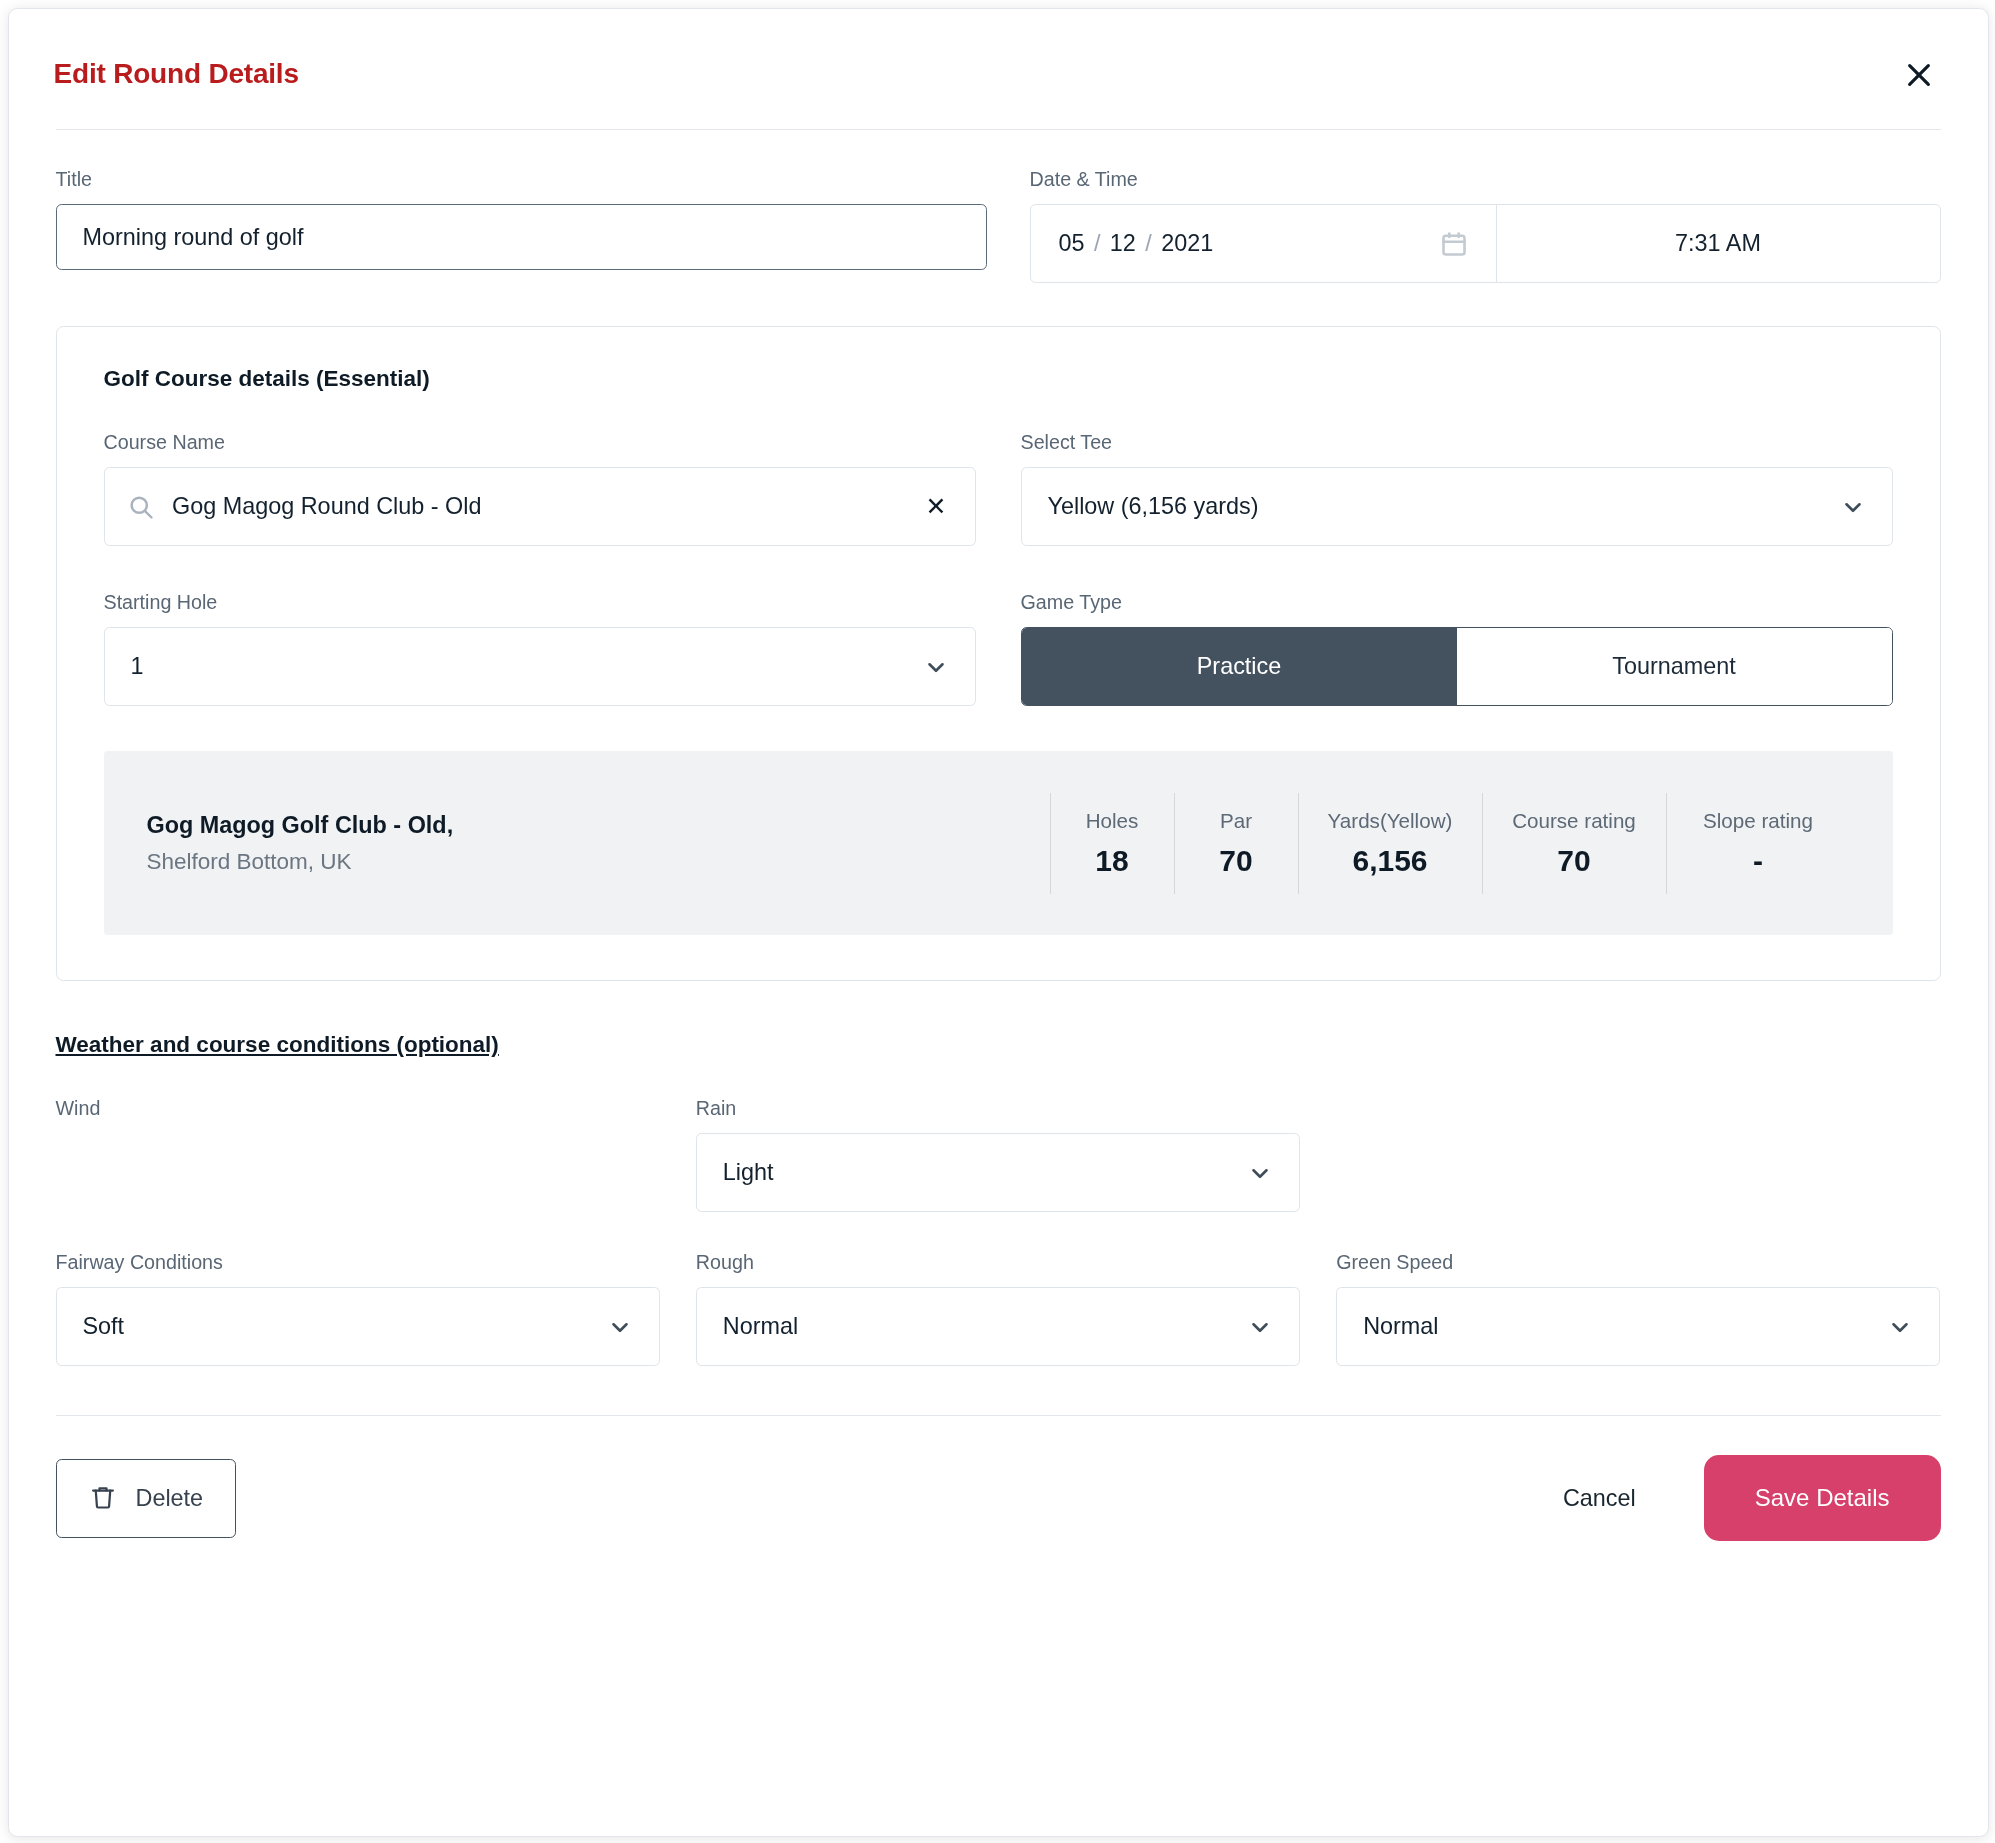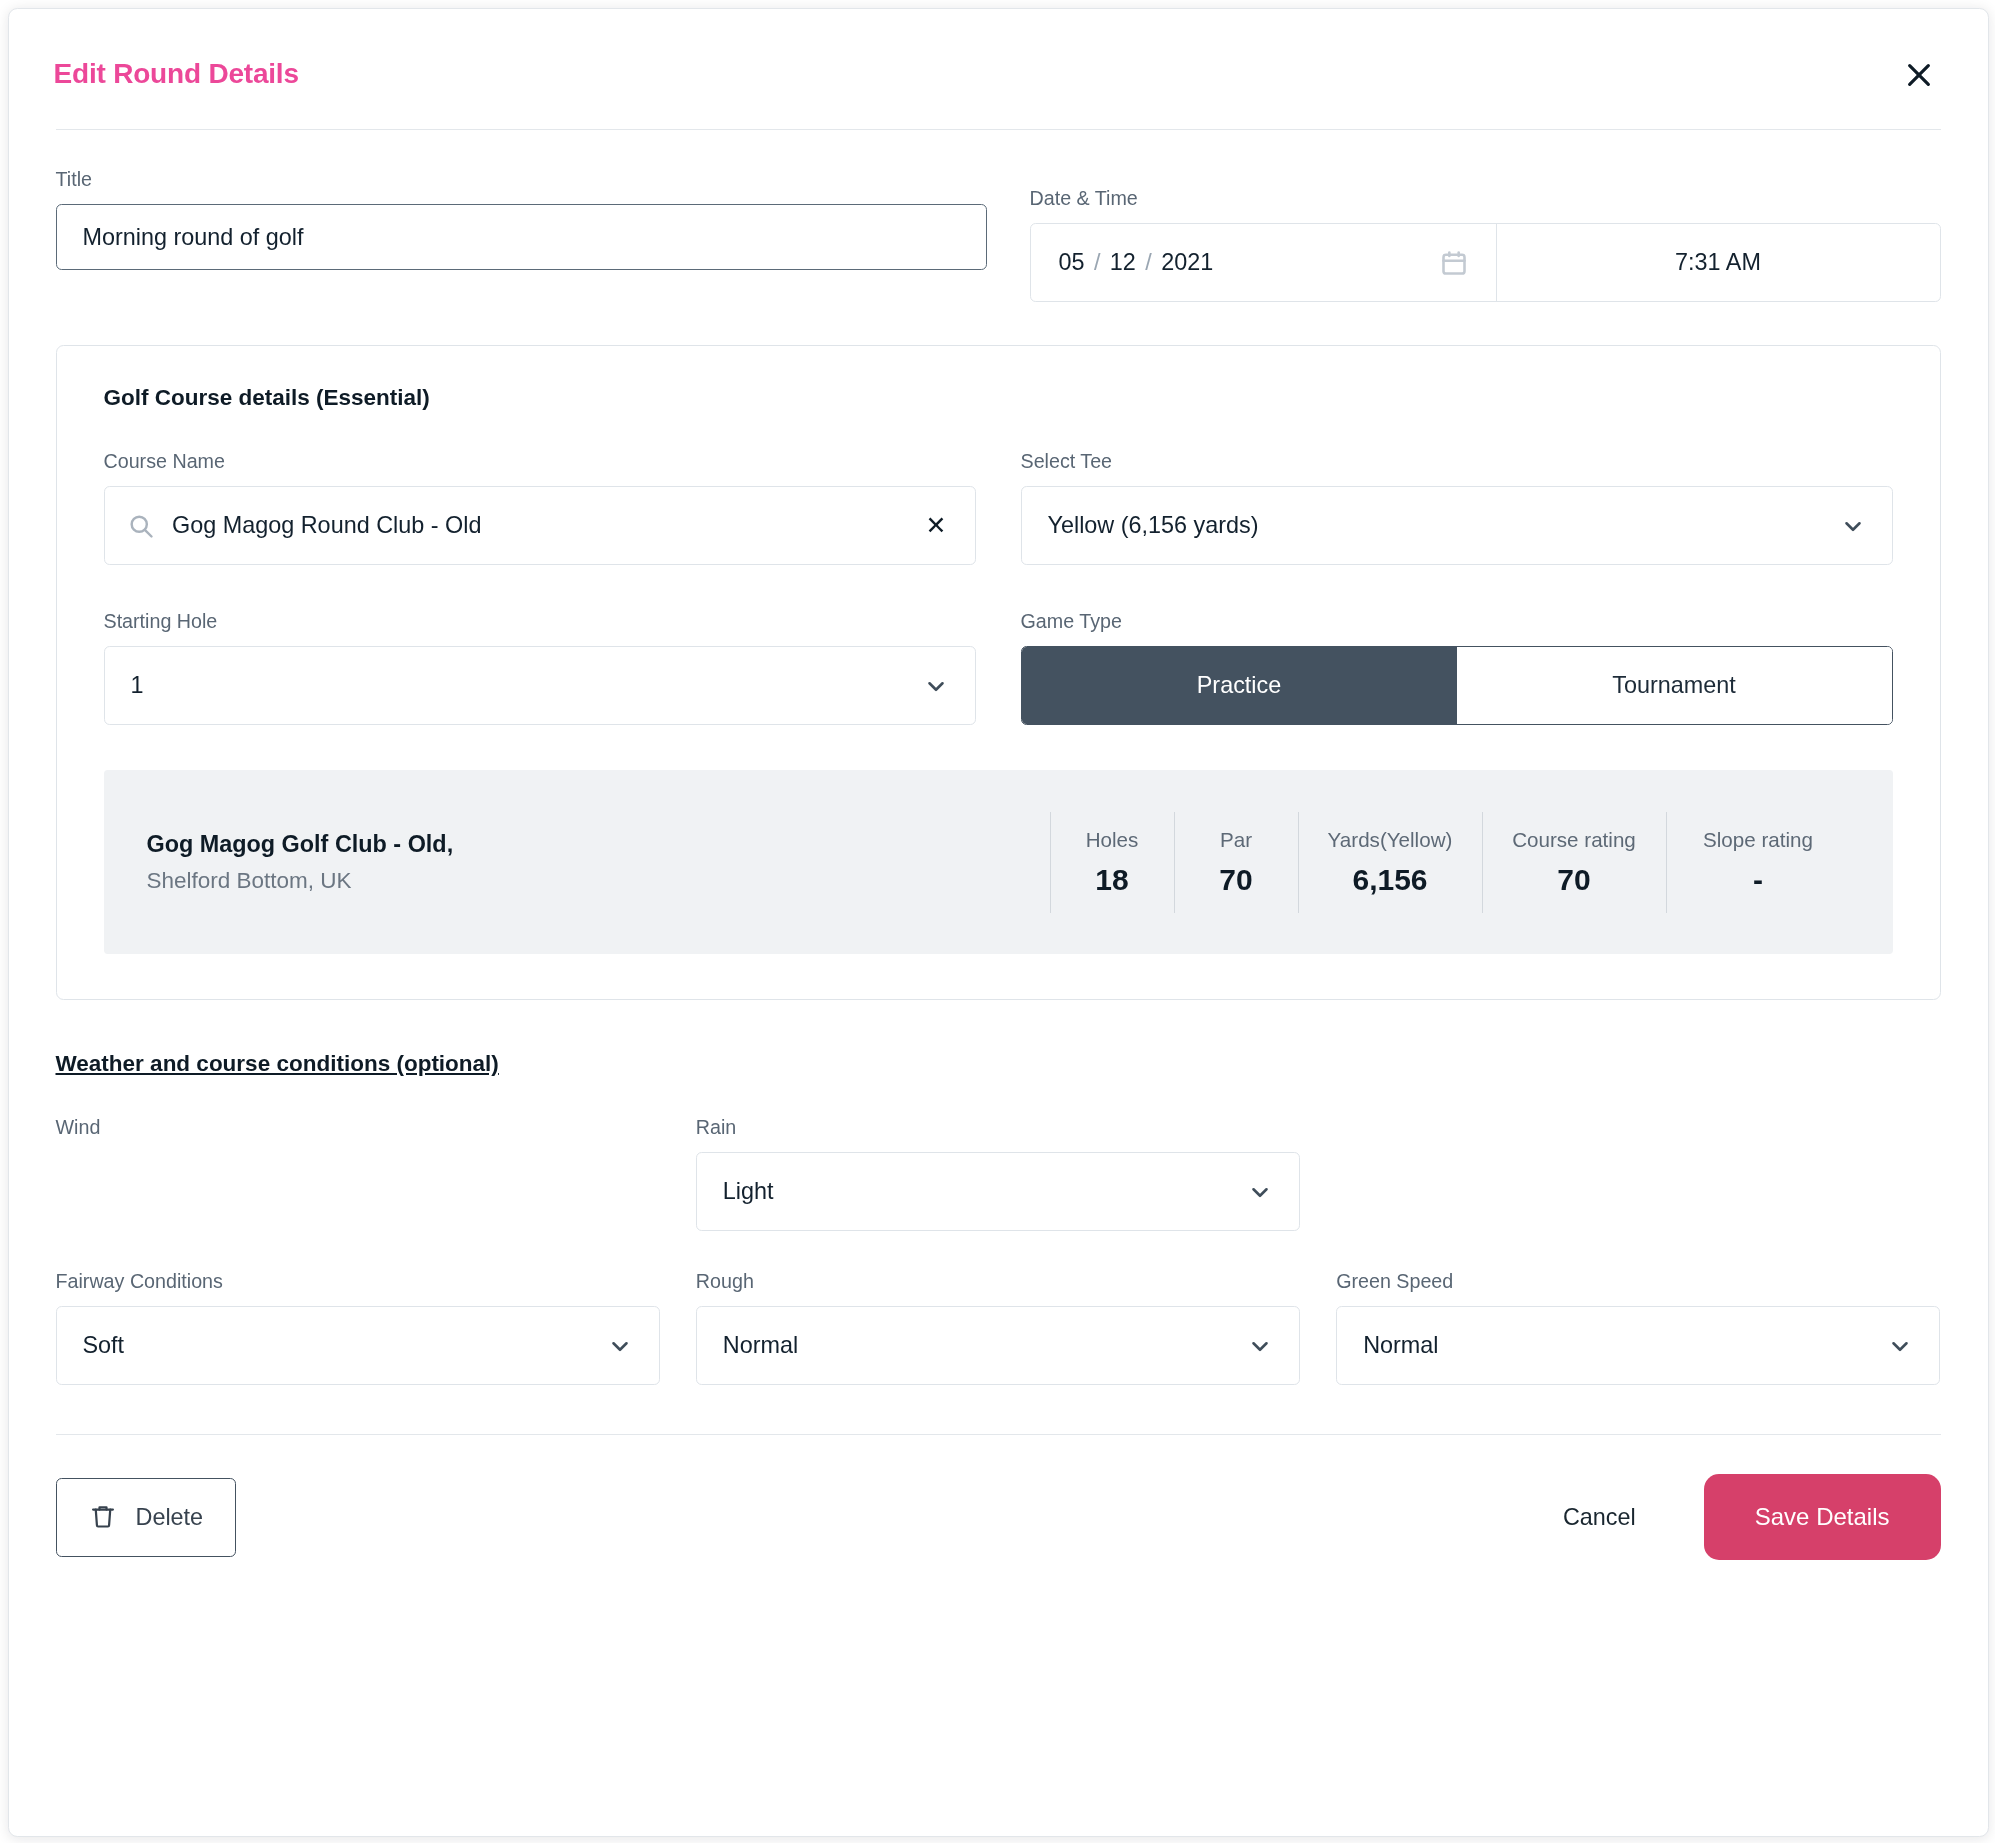--- a/index.html
+++ b/index.html
@@ -26,21 +26,21 @@
 
   
   .modal-header {
     position: relative;
     padding: 49px 52px 0 45px;
     height: 120px;
   }
   .modal-title {
     font-size: 28px;
     font-weight: bold;
-    color: #ec4899;
+    color: #b91c1c;
     letter-spacing: -0.2px;
   }
   .close-btn {
     position: absolute;
     right: 47px;
     top: 45px;
     width: 43px;
     height: 43px;
     cursor: pointer;
     display: flex;
@@ -63,21 +63,21 @@
     display: block;
     font-weight: normal;
   }
 
   .row-top {
     display: flex;
     gap: 43px;
     margin-top: 39px;
   }
   .col-title { width: 931px; }
-  .col-datetime { flex: 1; margin-top: 19px; }
+  .col-datetime { flex: 1; }
 
   .text-input {
     width: 100%;
     height: 66px;
     border: 0.9px solid #5b6a78;
     border-radius: 5.6px;
     background: #fff;
     font-size: 23.4px;
     color: #13212e;
     padding: 0 26px;

